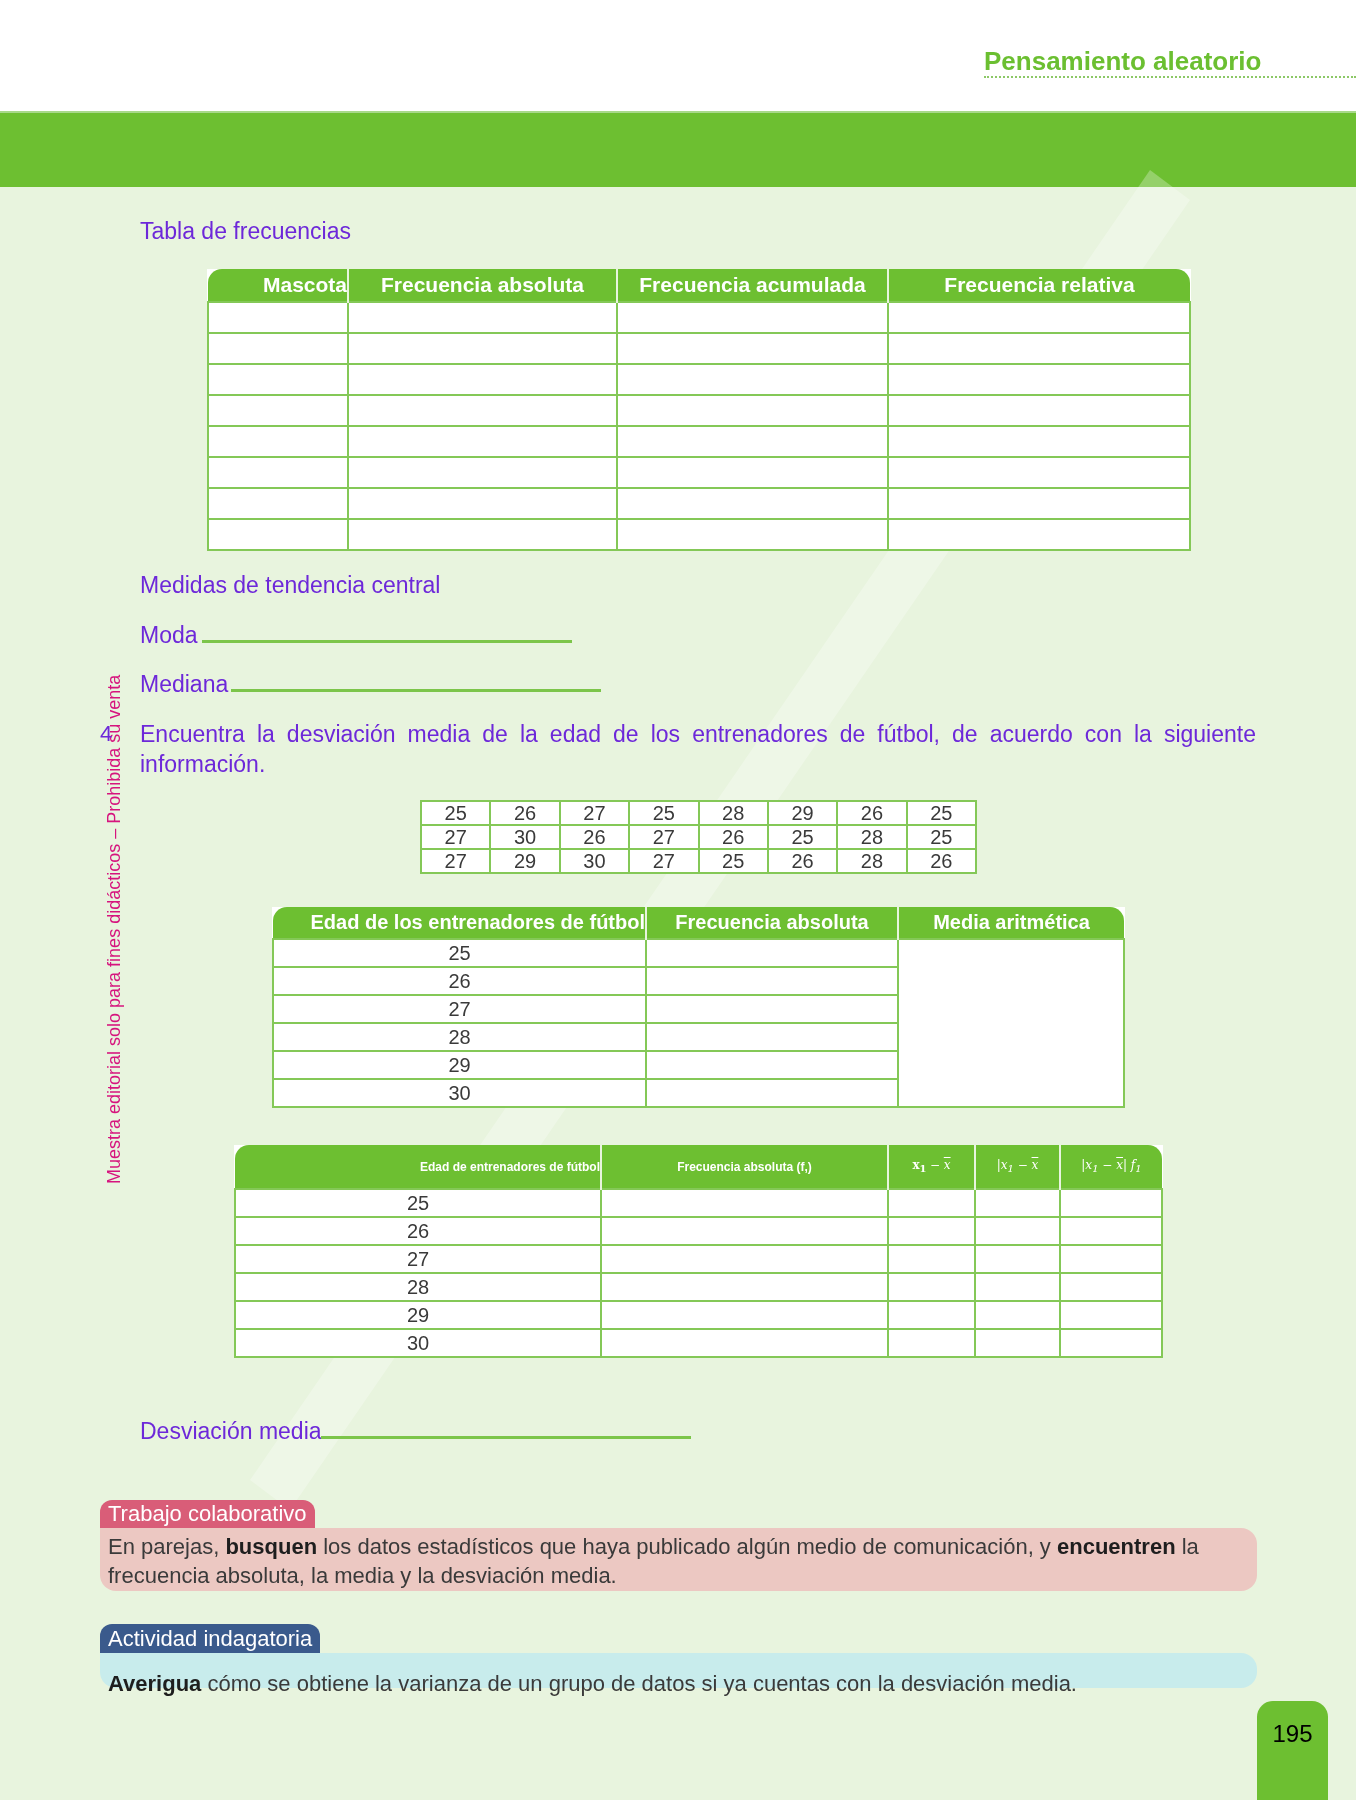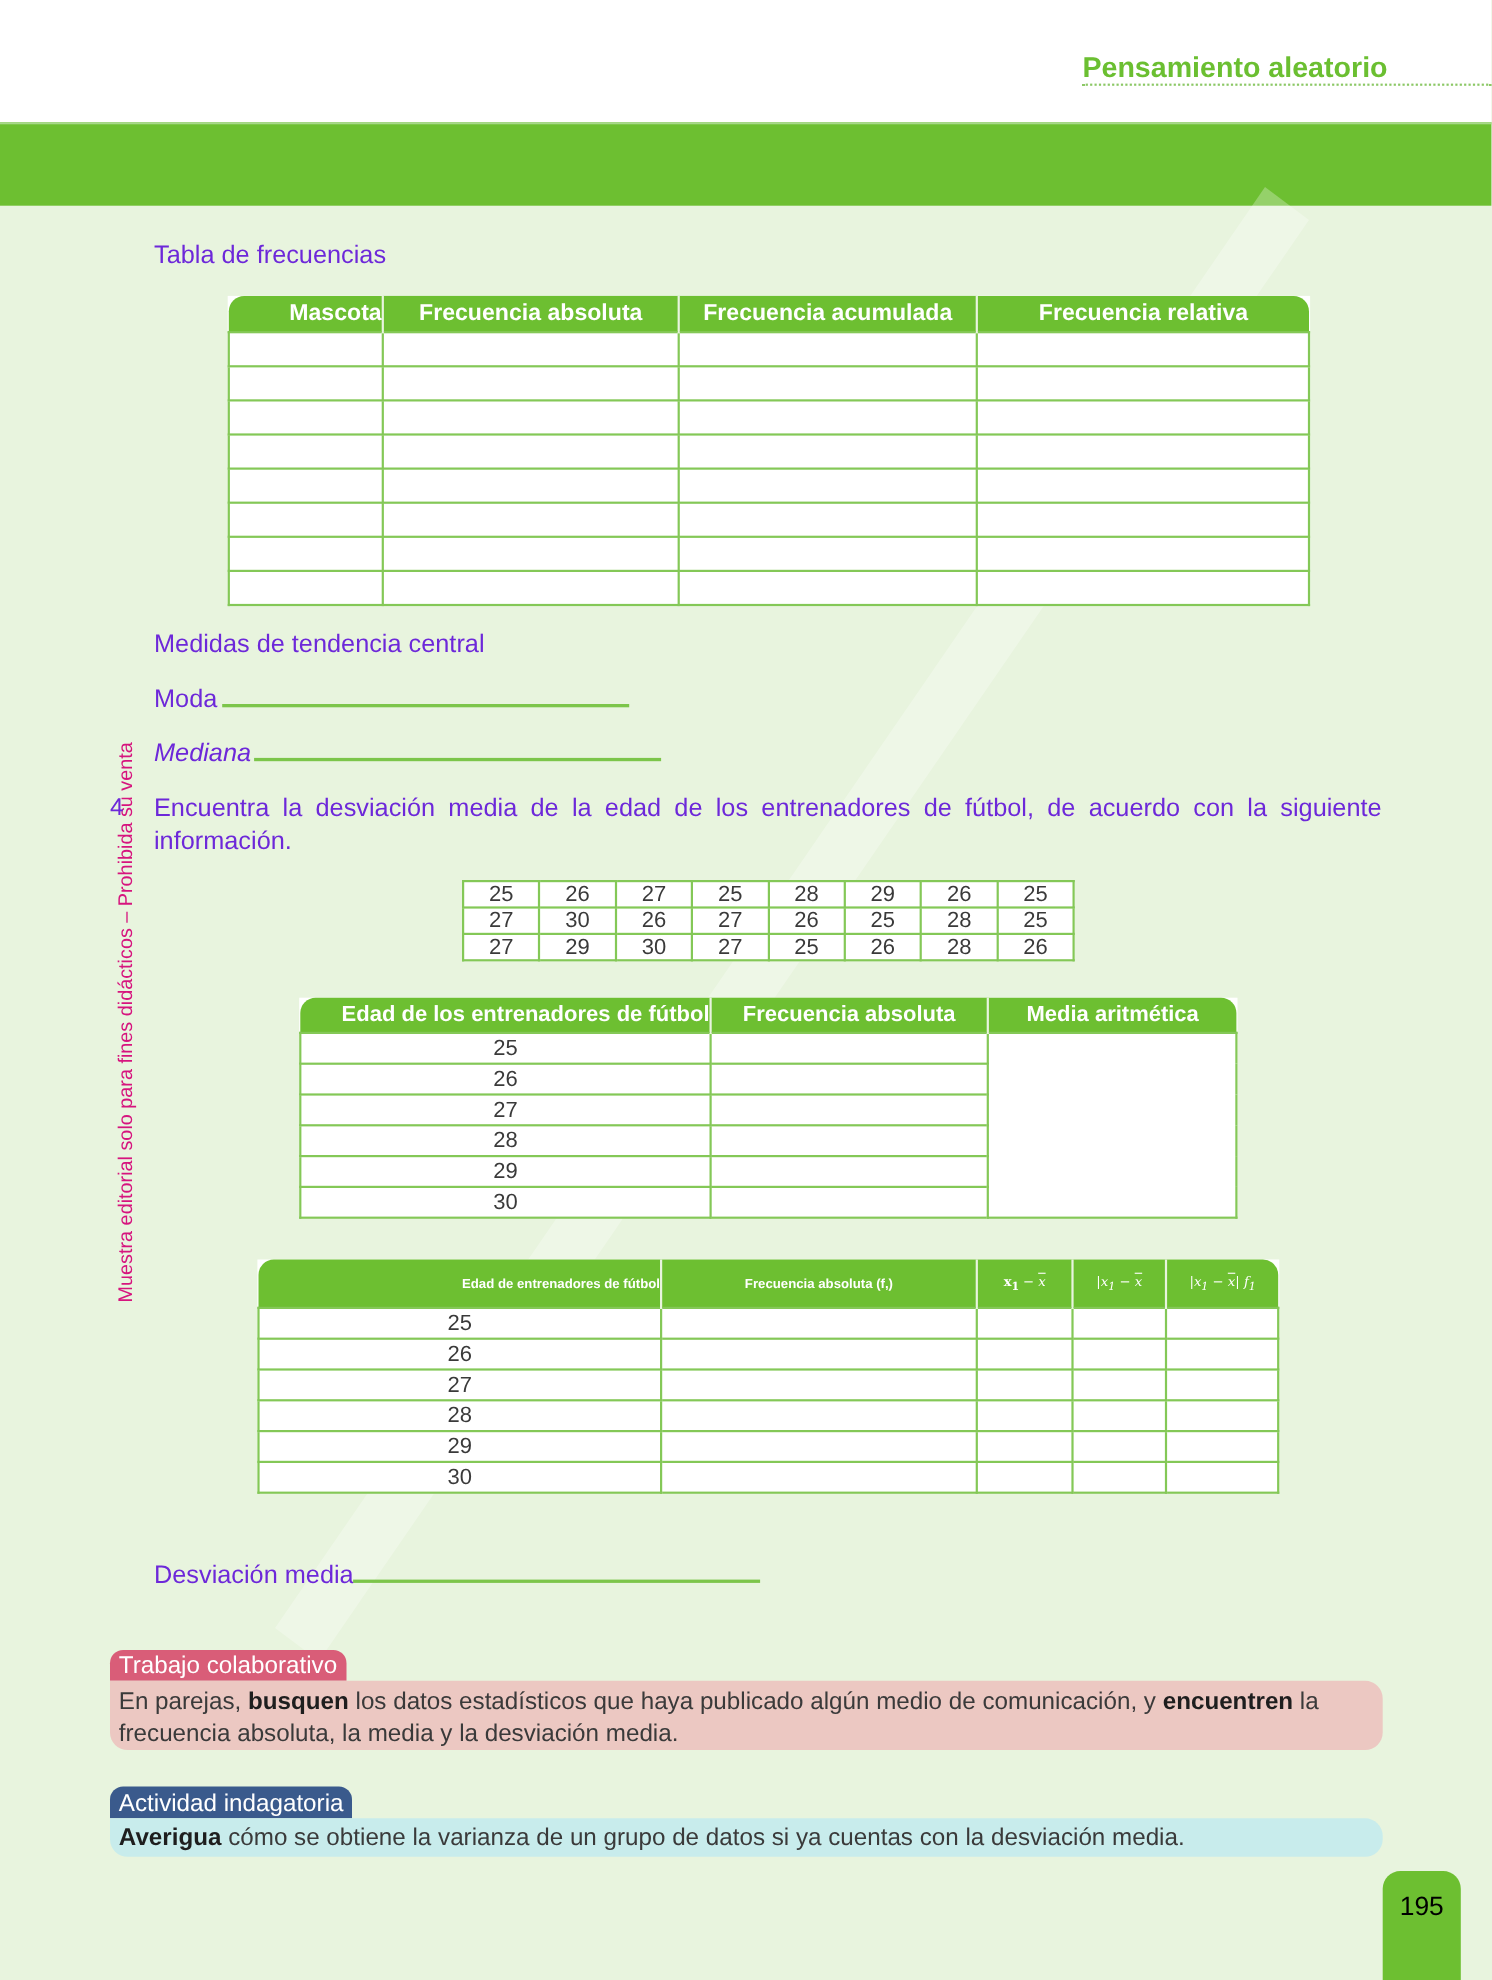--- a/index.html
+++ b/index.html
@@ -110,21 +110,21 @@
         <td></td>
         <td></td>
         <td></td>
       </tr>
     </tbody>
 </table>
 
 <div class="txt" style="left:140px;top:572px;">Medidas de tendencia central</div>
 <div class="txt" style="left:140px;top:622px;">Moda</div>
 <div class="blank-line" style="left:202px;top:640px;width:370px;"></div>
-<div class="txt" style="left:140px;top:671px;font-style:italic;">Mediana</div>
+<div class="txt" style="left:140px;top:671px;">Mediana</div>
 <div class="blank-line" style="left:231px;top:689px;width:370px;"></div>
 
 <div class="txt" style="left:100px;top:721px;font-size:22px;">4</div>
 <div class="txt" style="left:140px;top:719px;width:1116px;white-space:normal;text-align:justify;text-align-last:left;line-height:30px;font-size:23px;">Encuentra la desviación media de la edad de los entrenadores de fútbol, de acuerdo con la siguiente información.</div>
 
 <table class="grid">
     <tbody id="gridbody">
       <tr>
         <td>25</td>
         <td>26</td>
@@ -253,17 +253,17 @@
 
 <div class="txt" style="left:140px;top:1418px;">Desviación media</div>
 <div class="blank-line" style="left:321px;top:1436px;width:370px;"></div>
 
 <div class="callout-tag" style="left:100px;top:1500px;height:28px;line-height:28px;background:#d95d78;">Trabajo colaborativo</div>
 <div class="callout-body" style="left:100px;top:1528px;width:1157px;height:63px;background:#ecc8c2;">
   <span>En parejas, </span><b>busquen</b><span> los datos estadísticos que haya publicado algún medio de comunicación, y </span><b>encuentren</b><span> la frecuencia absoluta, la media y la desviación media.</span>
 </div>
 
 <div class="callout-tag" style="left:100px;top:1624px;height:29px;line-height:29px;background:#3a5a8c;">Actividad indagatoria</div>
-<div class="callout-body" style="left:100px;top:1653px;width:1157px;height:35px;background:#c8ecec;padding-top:2px;">
+<div class="callout-body" style="left:100px;top:1653px;width:1157px;height:35px;background:#c8ecec;padding-top:16px;">
   <b>Averigua</b><span> cómo se obtiene la varianza de un grupo de datos si ya cuentas con la desviación media.</span>
 </div>
 
 <div class="page-tab">195</div>
 
 </body></html>

